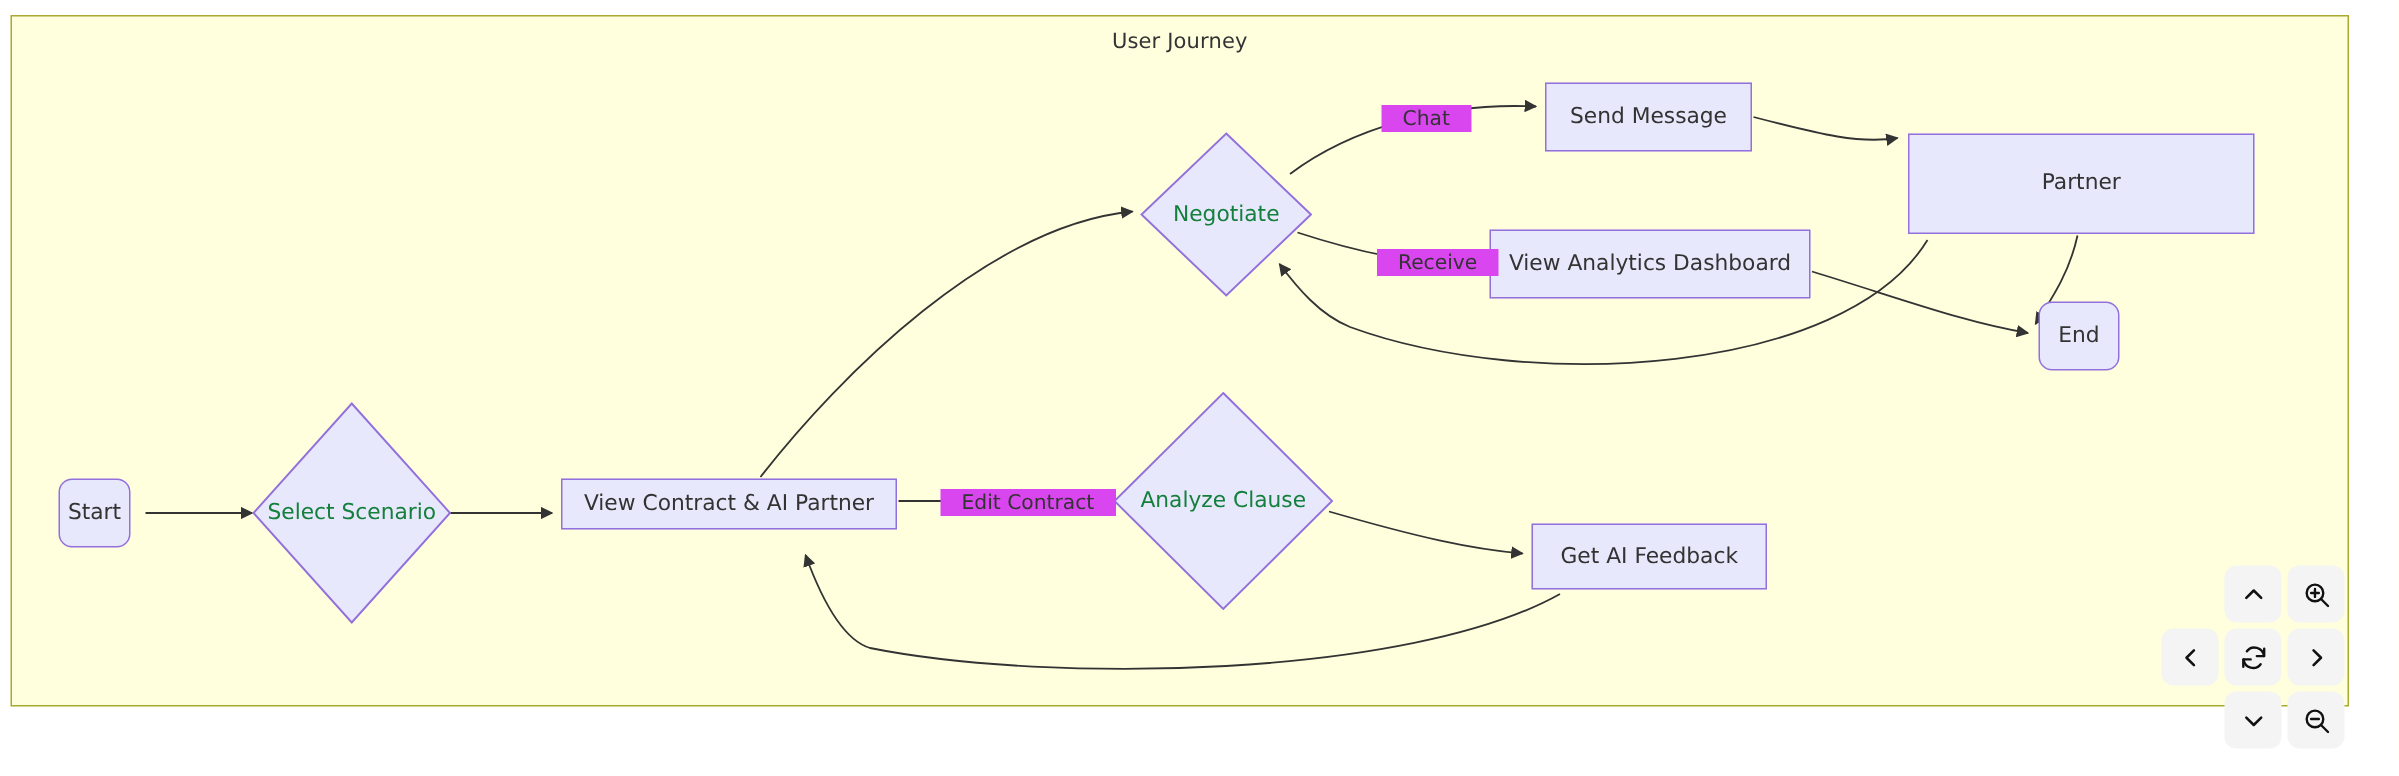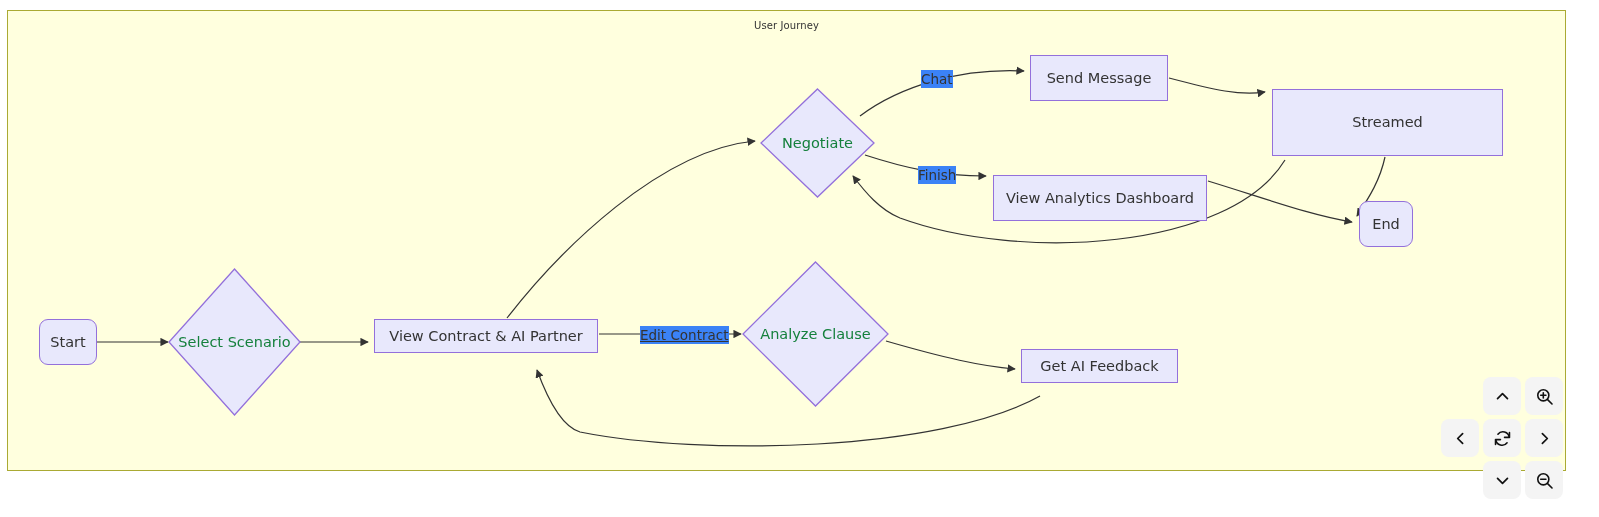--- a/index.html
+++ b/index.html
@@ -26,21 +26,21 @@
     border: 1.6px solid #aaaa33;
     box-sizing: border-box;
   }
 
   #diagram-title {
     position: absolute;
     left: 0;
     top: 9px;
     width: 100%;
     text-align: center;
-    font-size: 10px;
+    font-size: 14px;
     color: #333333;
     letter-spacing: .1px;
   }
 
   
   #edge-layer {
     position: absolute;
     left: 0;
     top: 0;
     width: 1599px;
@@ -81,24 +81,24 @@
     z-index: 2;
     color: #15803d;
     font-size: 14.5px;
     text-align: center;
     white-space: nowrap;
   }
 
   
   .edge-label {
     position: absolute;
-    background: #3b82f6;
+    background: #d946ef;
     color: #333333;
     font-size: 13.5px;
-    padding: 1px 0;
+    padding: 1px 14px;
     white-space: nowrap;
     line-height: 1.2;
   }
 
   
   #nav-controls {
     position: absolute;
     left: 1437px;
     top: 377px;
     width: 130px;
@@ -152,21 +152,21 @@
     <path d="M 1285 160 C 1230 250 1020 262 900 218 C 880 210 865 192 853 176"></path>
 
     <path d="M 599 334 L 741 334"></path>
 
     <path d="M 886 341 C 945 358 980 366 1015 369"></path>
 
     <path d="M 1040 396 C 940 452 700 456 580 432 C 560 426 545 392 537 370"></path>
   </g>
 </svg>
 
-<div class="node round" style="left:39px; top:319px; width:58px; height:46px;">
+<div class="node round" style="left:39px; top:319px; width:48px; height:46px;">
   <span>Start</span>
 </div>
 
 <div class="diamond-wrap" style="left:168px; top:268px; width:133px; height:148px;">
   <svg class="diamond-shape" viewBox="0 0 133 148" preserveAspectRatio="none">
     <polygon points="66.5,1 132,74 66.5,147 1,74" fill="#e8e8fc" stroke="#9370db" stroke-width="1.3"></polygon>
   </svg>
   <span class="diamond-label">Select Scenario</span>
 </div>
 
@@ -179,51 +179,51 @@
     <polygon points="57.5,1 114,55 57.5,109 1,55" fill="#e8e8fc" stroke="#9370db" stroke-width="1.3"></polygon>
   </svg>
   <span class="diamond-label">Negotiate</span>
 </div>
 
 <div class="node rect" style="left:1030px; top:55px; width:138px; height:46px;">
   <span>Send Message</span>
 </div>
 
 <div class="node rect" style="left:1272px; top:89px; width:231px; height:67px; flex-direction:column;">
-  <span>Streamed</span>
-</div>
-
-<div class="node rect" style="left:993px; top:153px; width:214px; height:46px;margin-top:22px;">
+  <span>Partner</span>
+</div>
+
+<div class="node rect" style="left:993px; top:153px; width:214px; height:46px;">
   <span>View Analytics Dashboard</span>
 </div>
 
 <div class="node round" style="left:1359px; top:201px; width:54px; height:46px;">
   <span>End</span>
 </div>
 
 <div class="diamond-wrap" style="left:742px; top:261px; width:147px; height:146px;">
   <svg class="diamond-shape" viewBox="0 0 147 146" preserveAspectRatio="none">
     <polygon points="73.5,1 146,73 73.5,145 1,73" fill="#e8e8fc" stroke="#9370db" stroke-width="1.3"></polygon>
   </svg>
   <span class="diamond-label">Analyze Clause</span>
 </div>
 
-<div class="node rect" style="left:1021px; top:349px; width:157px; height:34px;">
+<div class="node rect" style="left:1021px; top:349px; width:157px; height:44px;">
   <span>Get AI Feedback</span>
 </div>
 
 <div class="edge-label" style="left:921px; top:70px;">
   <span>Chat</span>
 </div>
 
 <div class="edge-label" style="left:918px; top:166px;">
-  <span>Finish</span>
-</div>
-
-<div class="edge-label" style="left:640px; top:326px;text-decoration:underline;">
+  <span>Receive</span>
+</div>
+
+<div class="edge-label" style="left:627px; top:326px;">
   <span>Edit Contract</span>
 </div>
 
 <div id="nav-controls">
 
   <div class="nav-btn" style="left:46px; top:0px;">
     <span>
       <svg width="17" height="17" viewBox="0 0 24 24" fill="none" stroke="#111" stroke-width="2.4" stroke-linecap="round" stroke-linejoin="round">
           <polyline points="5 15 12 8 19 15"></polyline>
         </svg>

